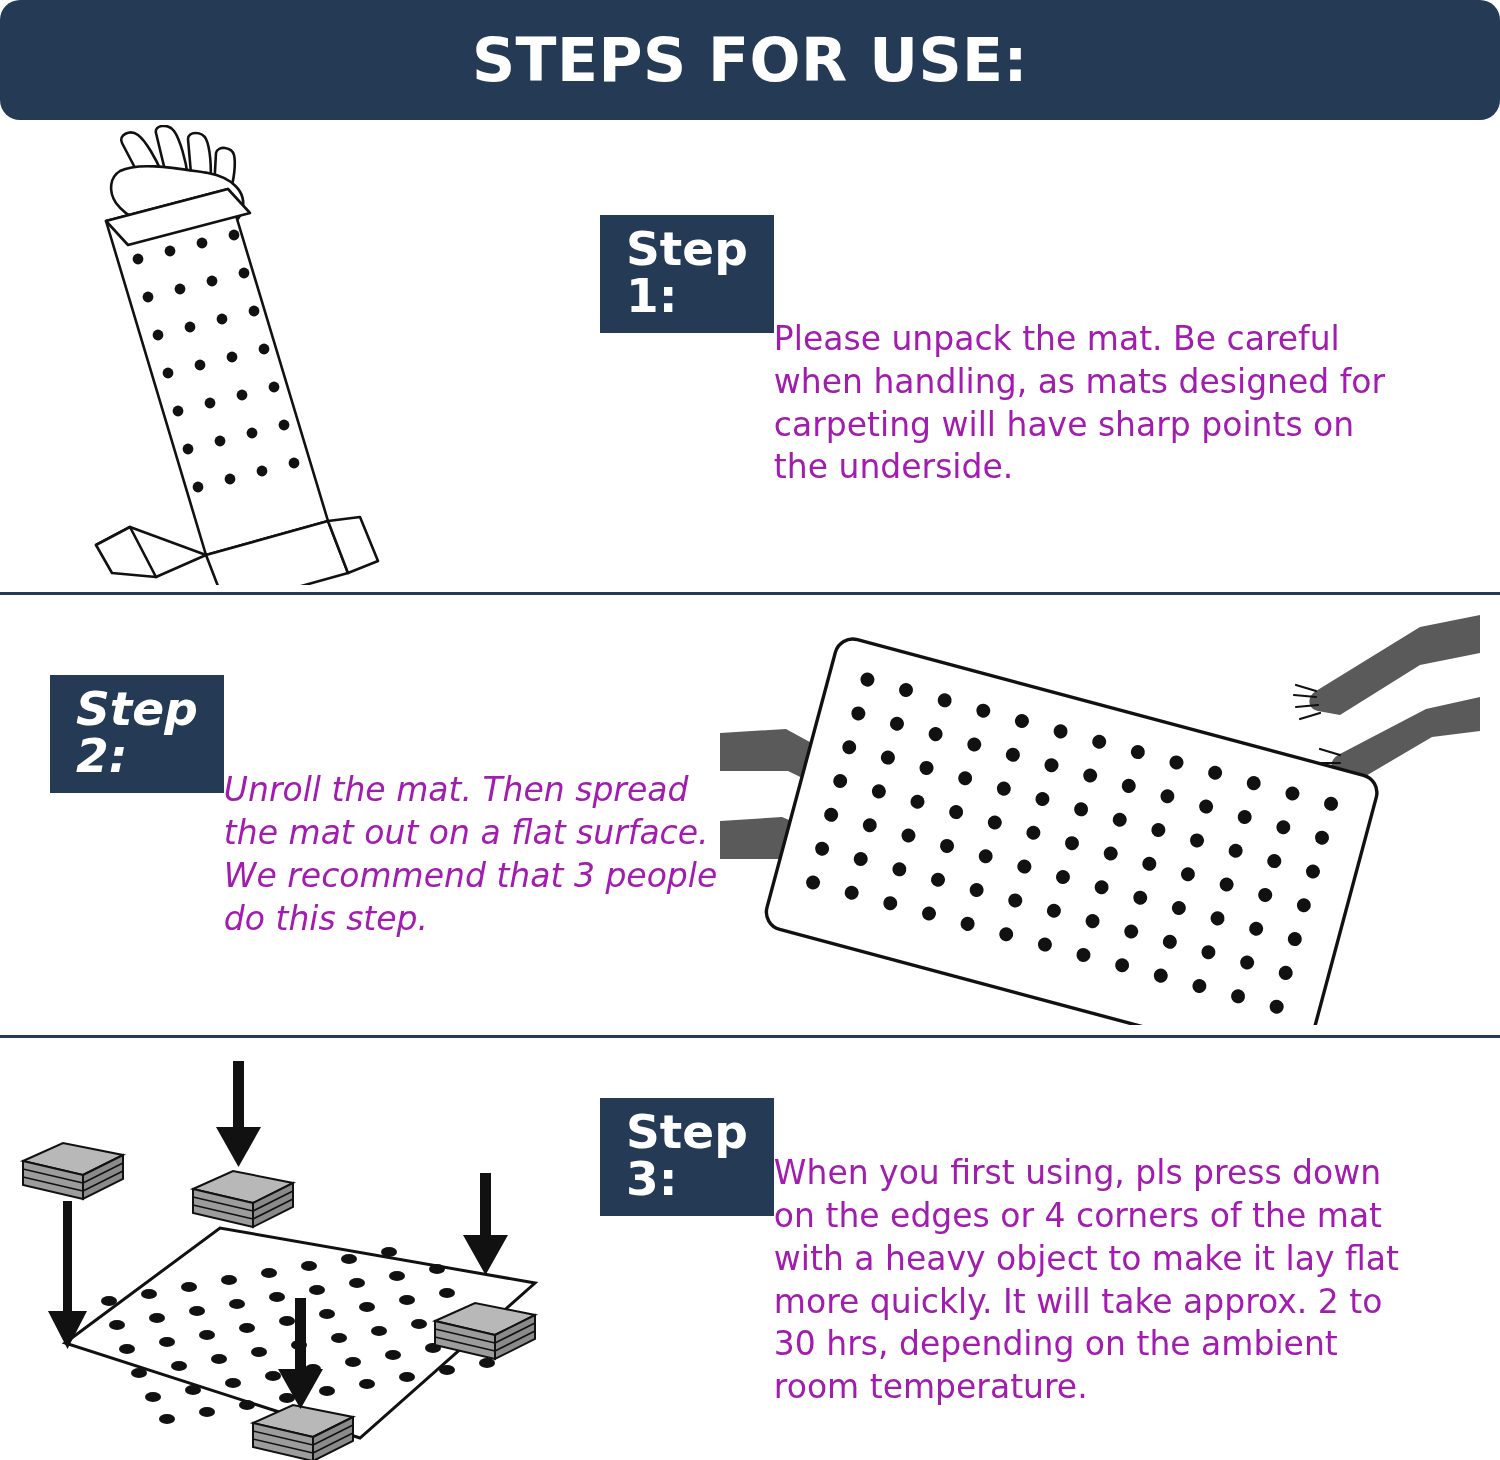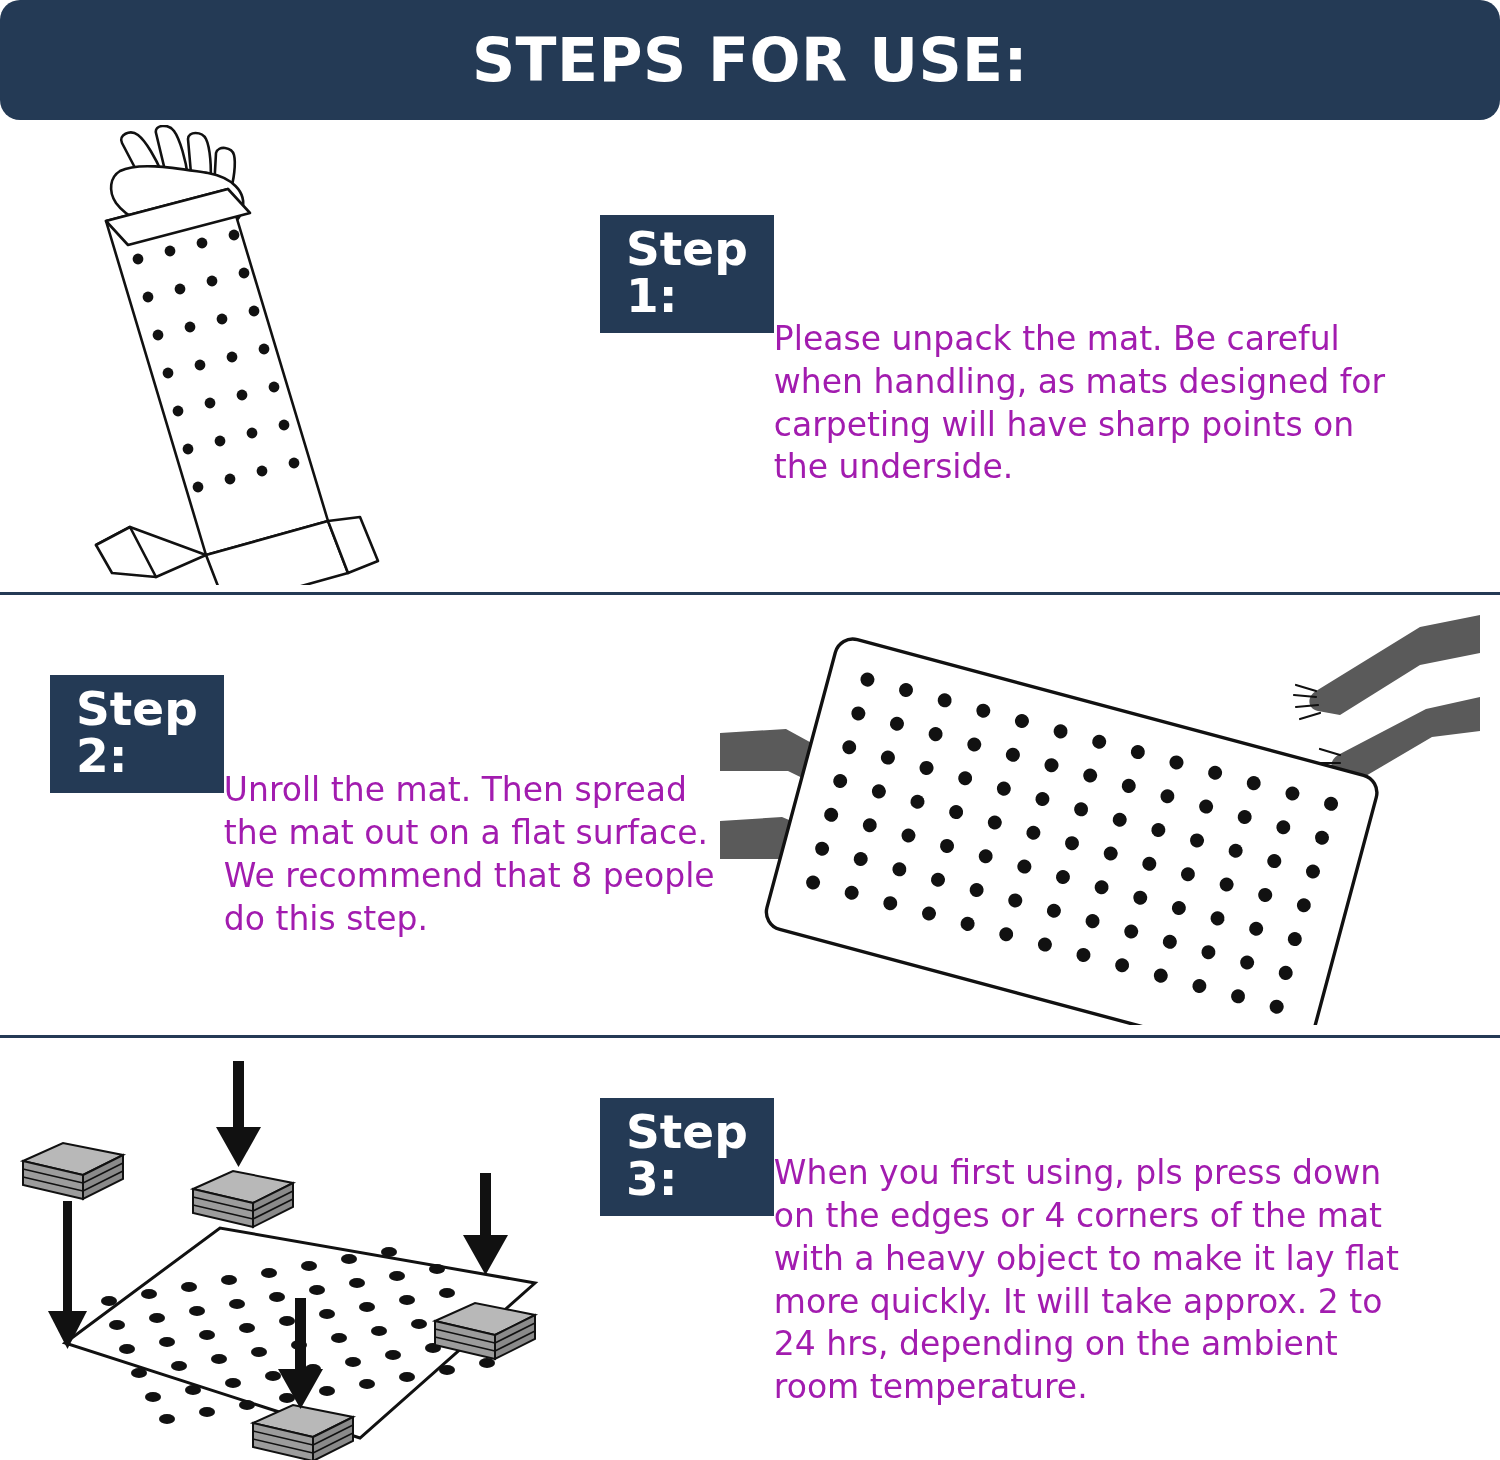--- a/index.html
+++ b/index.html
@@ -37,21 +37,21 @@
   }
 
   
   .step-row {
     display: flex;
     width: 100%;
     box-sizing: border-box;
     position: relative;
   }
   .row-1 { height: 472px; }
-  .row-2 { height: 440px; }
+  .row-2 { height: 440px; font-style: italic; }
   .row-3 { height: 425px; }
 
   .divider {
     width: 100%;
     height: 3px;
     background: #243a55;
   }
 
   .art-cell {
     position: relative;
@@ -177,21 +177,21 @@
     <div class="step-text">Please unpack the mat. Be careful when handling, as mats designed for carpeting will have sharp points on the underside.</div>
   </div>
 </div>
 
 <div class="divider"></div>
 
 <div class="step-row row-2">
 
   <div class="text-cell">
     <div class="step-badge">Step 2:</div>
-    <div class="step-text">Unroll the mat. Then spread the mat out on a flat surface. We recommend that 8 people do this step.</div>
+    <div class="step-text">Unroll the mat. Then spread the mat out on a flat surface. We recommend that 3 people do this step.</div>
   </div>
 
   <div class="art-cell">
     <div class="art2">
       <svg class="art-svg" width="760" height="420" viewBox="0 0 760 420" fill="none" xmlns="http://www.w3.org/2000/svg">
 
         <g fill="#5a5a5a">
           <path d="M760 10 L700 22 L596 86 C586 92 588 104 598 106 L620 110 L700 60 L760 48 Z"></path>
           <path d="M760 92 L706 104 L618 150 C608 156 610 168 620 170 L644 172 L712 132 L760 126 Z"></path>
         </g>
@@ -430,15 +430,15 @@
         <g fill="#111">
           <rect x="290" y="245" width="11" height="75"></rect>
           <path d="M273 316 L318 316 L295.5 356 Z"></path>
         </g>
       </svg>
     </div>
   </div>
 
   <div class="text-cell">
     <div class="step-badge">Step 3:</div>
-    <div class="step-text">When you first using, pls press down on the edges or 4 corners of the mat with a heavy object to make it lay flat more quickly. It will take approx. 2 to 24 hrs, depending on the ambient room temperature.</div>
+    <div class="step-text">When you first using, pls press down on the edges or 4 corners of the mat with a heavy object to make it lay flat more quickly. It will take approx. 2 to 30 hrs, depending on the ambient room temperature.</div>
   </div>
 </div>
 
 </body></html>

